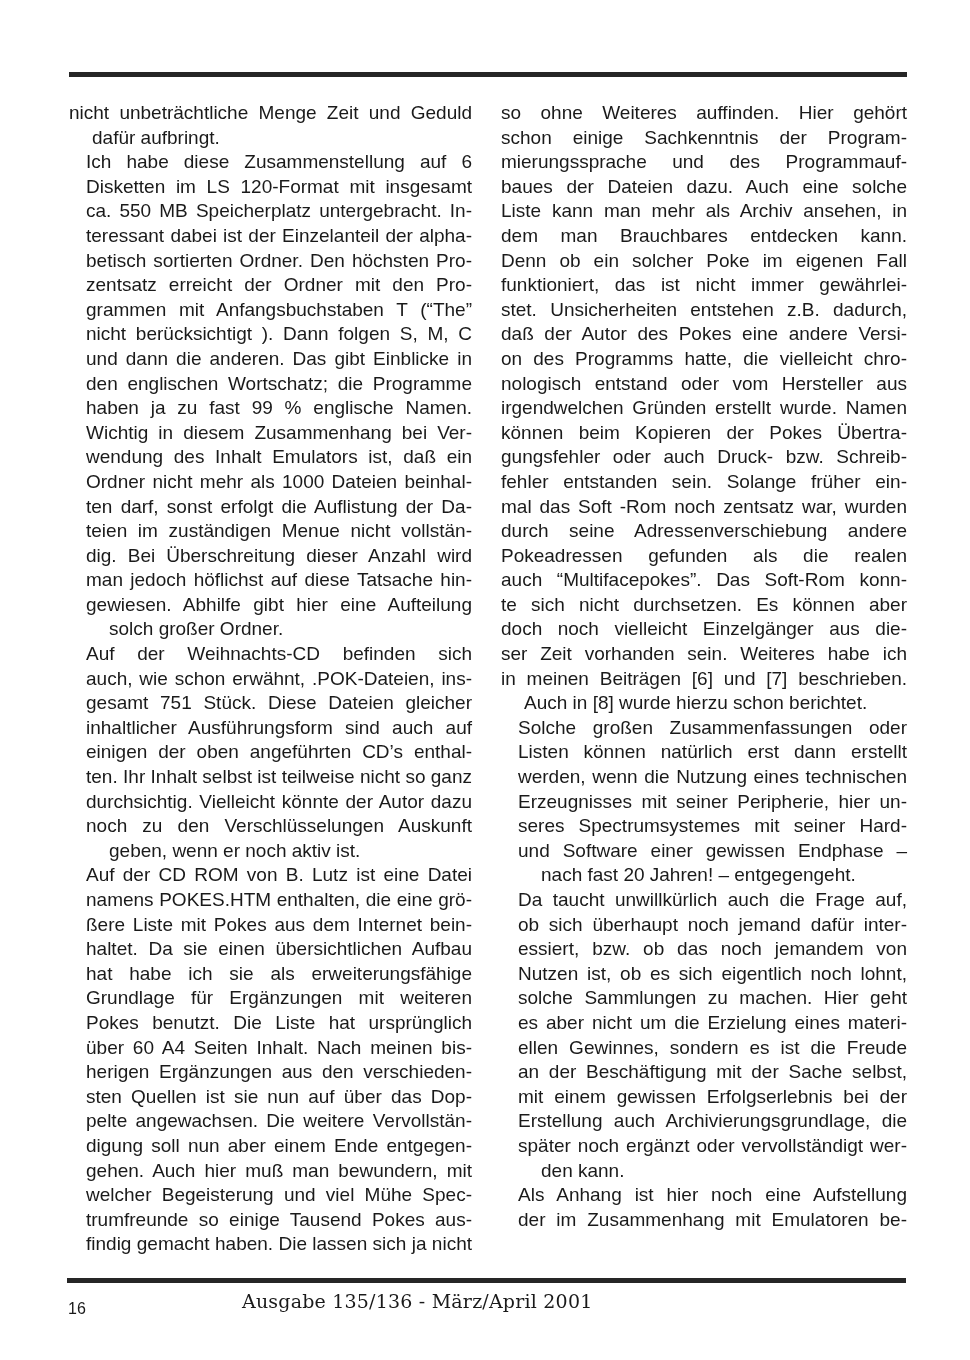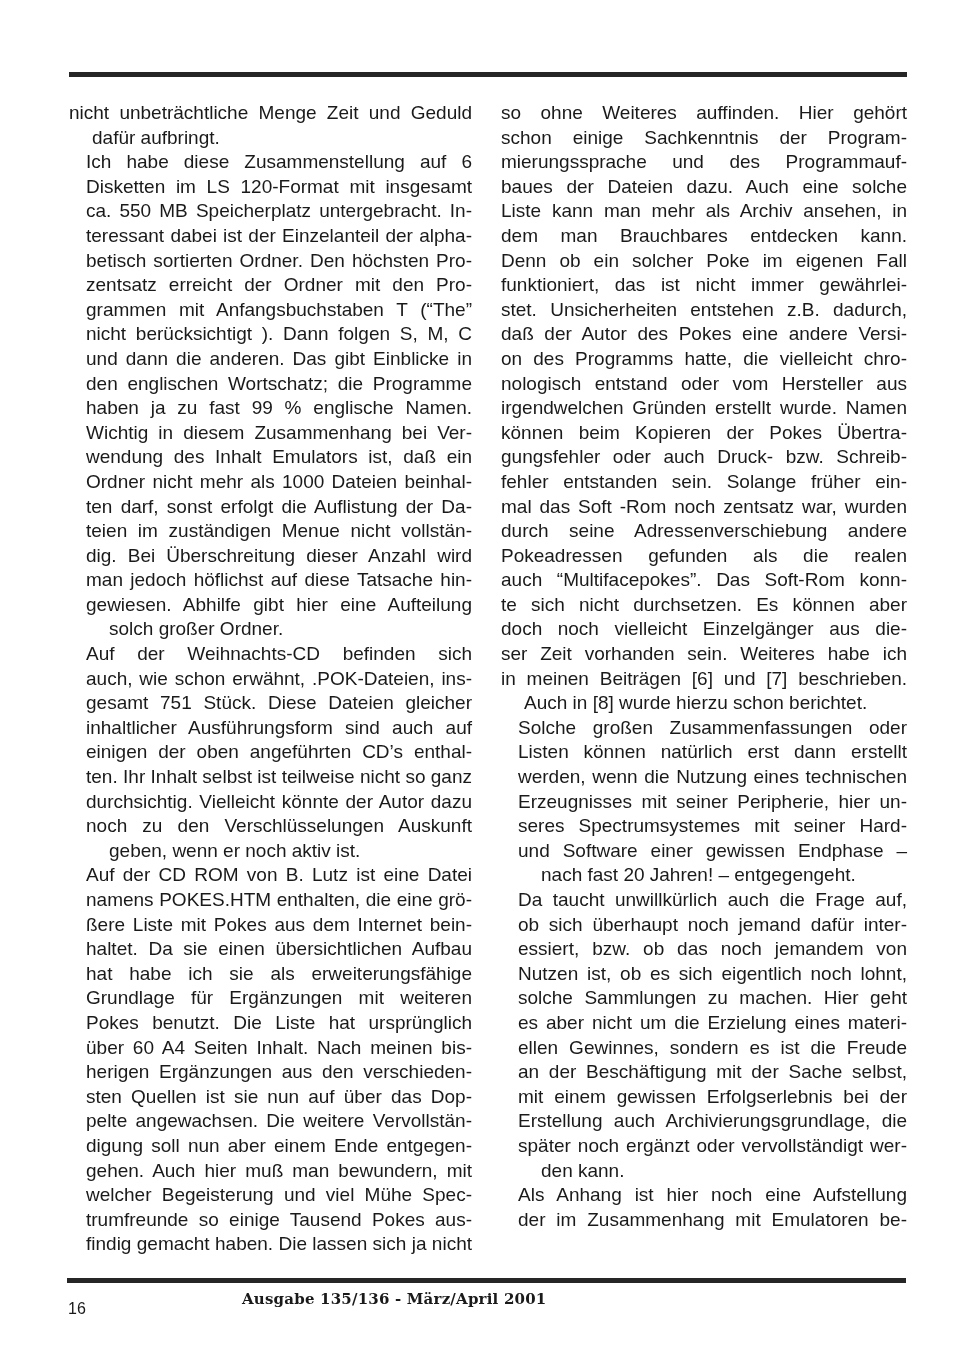--- a/index.html
+++ b/index.html
@@ -72,22 +72,22 @@
       font-family: "Liberation Sans", sans-serif;
       font-size: 16px;
       color: #1a1a1a;
       margin-top: 8px;
     }
     .footer-issue {
       position: absolute;
       left: 242px;
       top: 1290px;
       font-family: "DejaVu Serif", serif;
-      font-weight: bold;
-      font-size: 15px;
+      font-weight: normal;
+      font-size: 19px;
       letter-spacing: 0.2px;
       color: #1a1a1a;
     }
   </style>
 </head>
 <body>
 
 <div class="rule rule-top"></div>
 
 <div class="column col-left">

